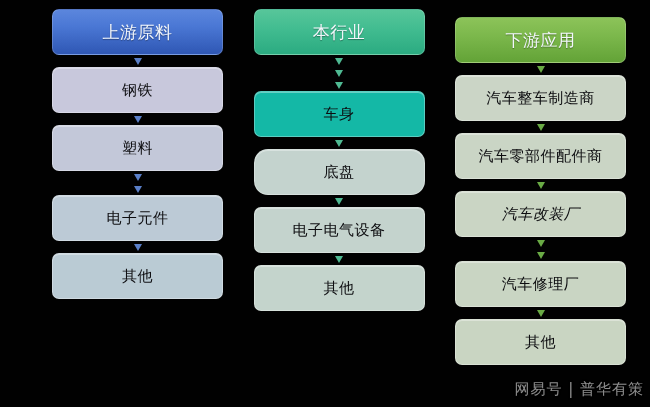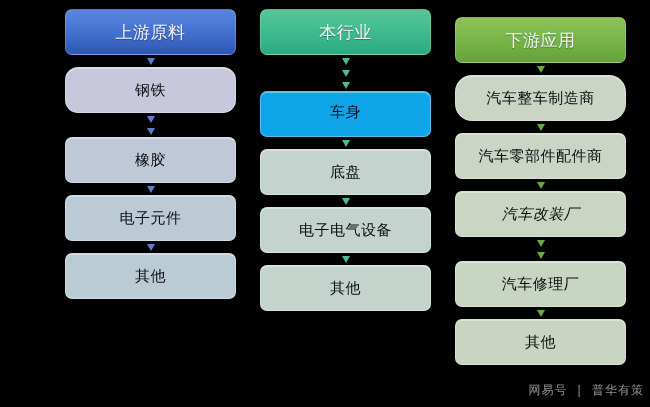--- a/index.html
+++ b/index.html
@@ -16,21 +16,21 @@
   }
 
   #diagram {
     position: absolute;
     left: 0;
     top: 0;
     width: 650px;
     height: 407px;
     background: #010101;
     display: flex;
-    justify-content: flex-end;
+    justify-content: space-between;
     padding-left: 52px;
     box-sizing: border-box;
   }
 
   .column {
     width: 171px;
     margin-right: 24px;
     display: flex;
     flex-direction: column;
     align-items: stretch;
@@ -69,36 +69,36 @@
   }
 
   .item-node {
     font-size: 15px;
     color: #0d0d10;
     border: 1px solid rgba(255,255,255,0.30);
     box-shadow: inset 0 1px 0 rgba(255,255,255,0.35);
   }
 
   .col1 .item-node { background: #c3c7da; }
-  .col1 .item-node.n1 { background: #c8c8dc; border-radius: 13px; }
+  .col1 .item-node.n1 { background: #c8c8dc; }
   .col1 .item-node.n2 { background: #c3c8d9; }
   .col1 .item-node.n3 { background: #bfc8d7; }
   .col1 .item-node.n4 { background: #bccad6; }
   .col1 .item-node.n5 { background: #bacbd4; }
 
   .col2 .item-node { background: #c3d2cf; }
   .col2 .item-node.n1 { background: #c6d4d2; }
   .col2 .item-node.n2 { background: #c5d3d0; }
-  .col2 .item-node.n3 { background: #0ea5e9; font-family: Liberation Mono, monospace; }
-  .col2 .item-node.n4 { background: #c4d3ce; }
+  .col2 .item-node.n3 { background: #14b8a6; }
+  .col2 .item-node.n4 { background: #c4d3ce; border-radius: 14px; }
   .col2 .item-node.n5 { background: #c4d3cd; }
   .col2 .item-node.n6 { background: #c4d4cc; }
 
   .col3 .item-node { background: #c9d4c4; }
-  .col3 .item-node.n1 { background: #cbd5c6; border-radius: 17px; }
+  .col3 .item-node.n1 { background: #cbd5c6; }
   .col3 .item-node.n2 { background: #cad5c5; }
   .col3 .item-node.n3 { background: #cad5c4; font-style: italic; }
   .col3 .item-node.n4 { background: #c9d5c3; }
   .col3 .item-node.n5 { background: #c9d5c3; }
   .col3 .item-node.n6 { background: #c9d5c2; }
 
   .connector {
     height: 12px;
     display: flex;
     align-items: center;
@@ -112,47 +112,46 @@
     border-top: 7px solid currentColor;
   }
   .col1 .connector { color: #5a7fc8; }
   .col2 .connector { color: #4fba93; }
   .col3 .connector { color: #6aab45; }
 
   #watermark {
     position: absolute;
     right: 6px;
     bottom: 8px;
-    font-size: 12px;
+    font-size: 15px;
     color: rgba(255,255,255,0.55);
     text-shadow: 0 0 2px rgba(0,0,0,0.6);
     letter-spacing: 1px;
     pointer-events: none;
     white-space: nowrap;
-    font-family: Liberation Mono, monospace;
   }
 </style>
 </head>
 <body>
 
 <div id="diagram">
 
   <div class="column col1">
     <div class="node header-node">上游原料</div>
     <div class="connector">
         <span class="arrow"></span>
       </div>
     <div class="node item-node n1">钢铁</div>
     <div class="connector">
         <span class="arrow"></span>
       </div>
-    <div class="connector">
-        <span class="arrow"></span>
-      </div>
-    <div class="node item-node n3">橡胶</div>
+    <div class="node item-node n2">塑料</div>
+    <div class="connector">
+        <span class="arrow"></span>
+      </div>
     <div class="connector">
         <span class="arrow"></span>
       </div>
     <div class="node item-node n4">电子元件</div>
     <div class="connector">
         <span class="arrow"></span>
       </div>
     <div class="node item-node n5">其他</div>
   </div>
 

